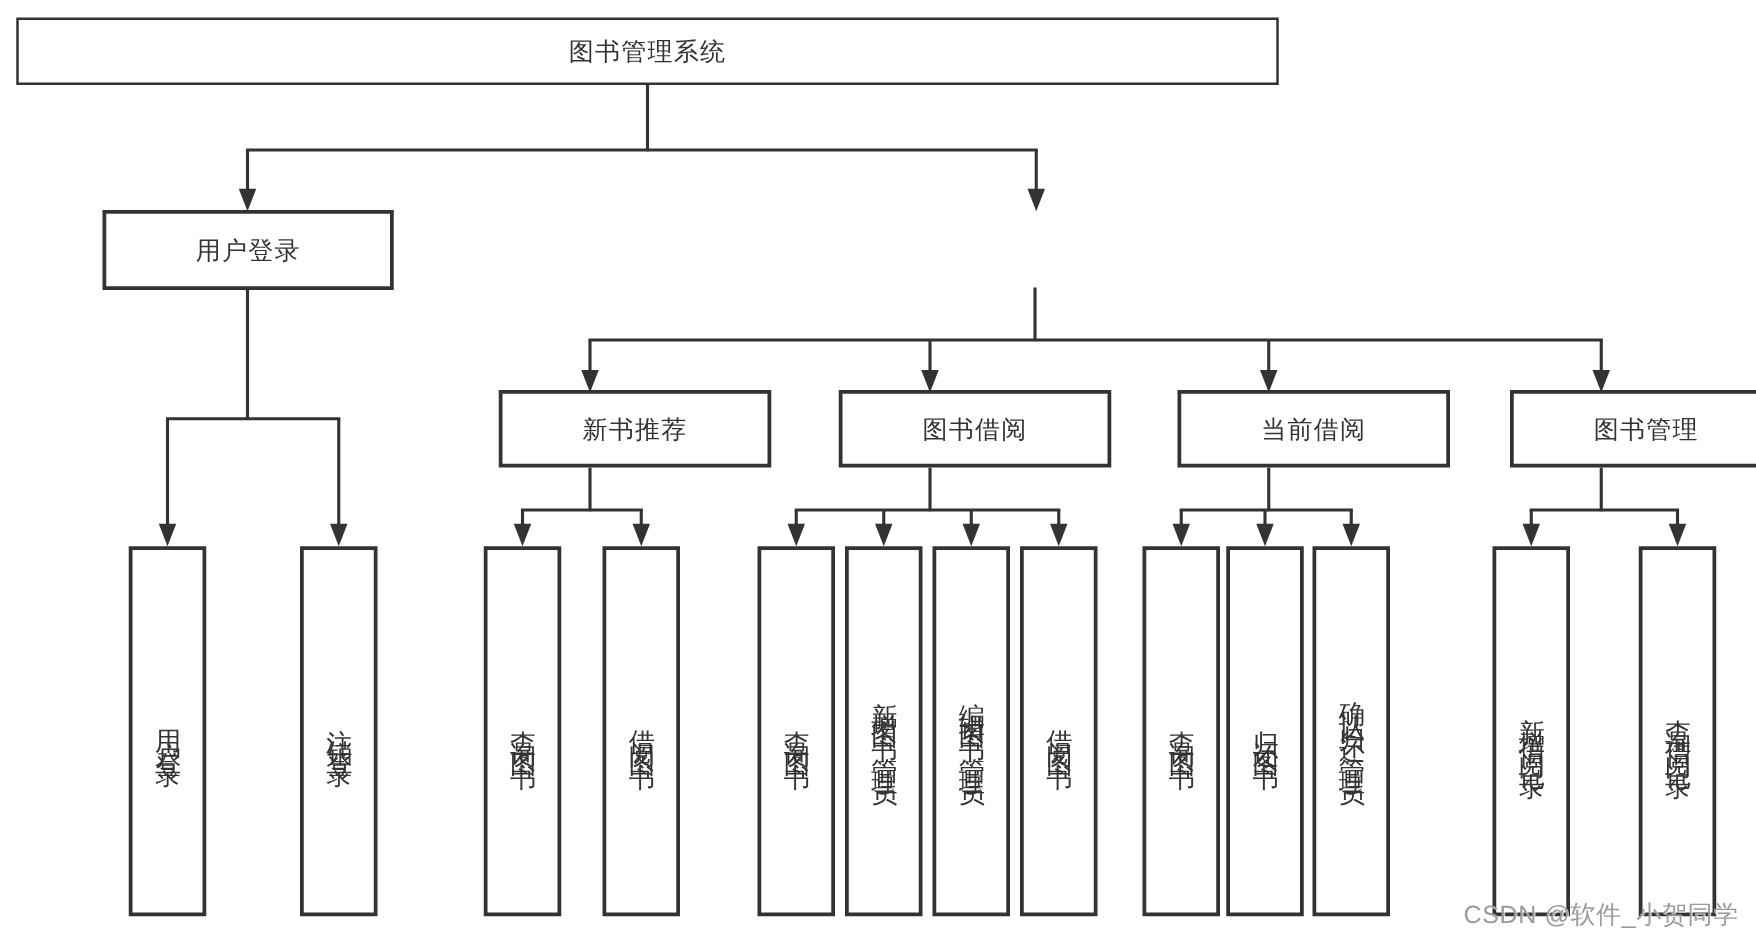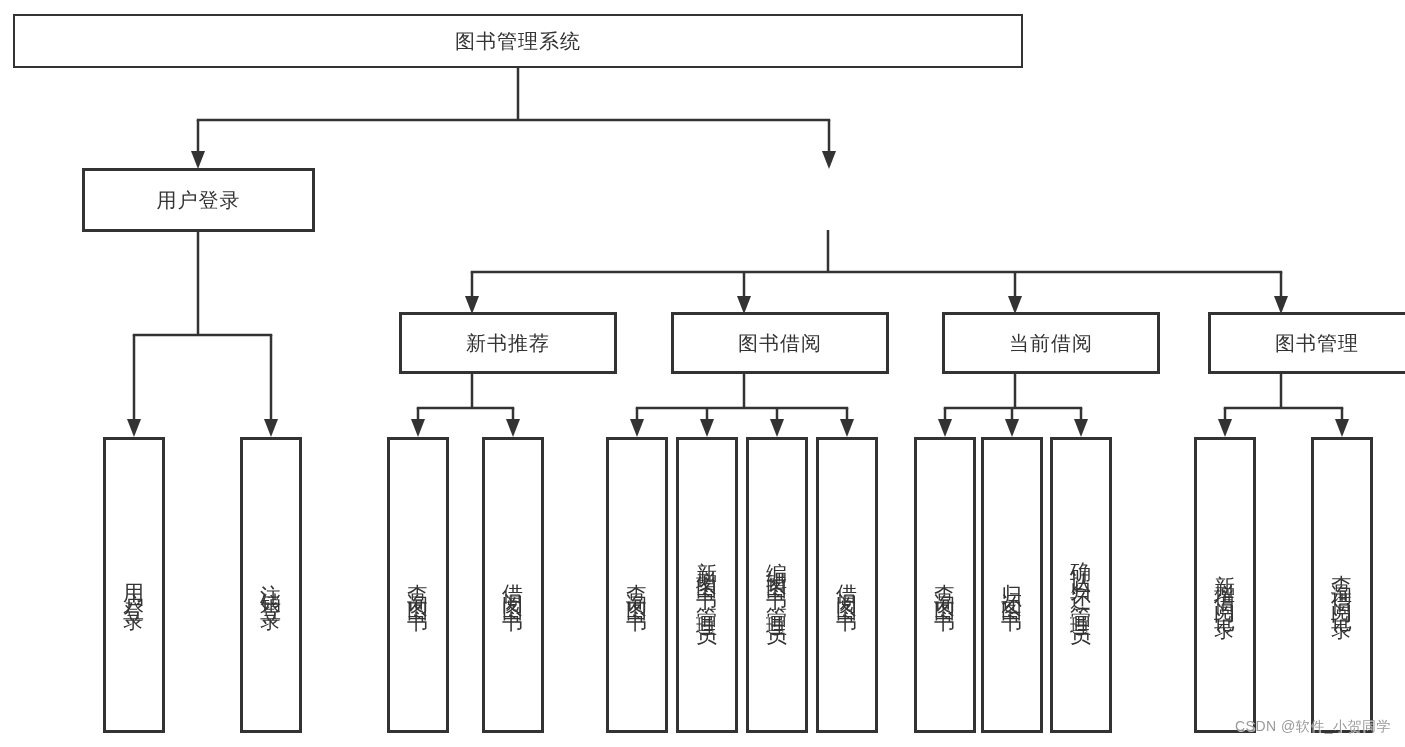--- a/index.html
+++ b/index.html
@@ -37,21 +37,21 @@
     text-orientation: mixed;
     font-size: 21px;
     letter-spacing: 9px;
     line-height: 1;
     white-space: nowrap;
   }
   .watermark {
     position: absolute;
     right: 14px;
     top: 718px;
-    font-size: 14px;
+    font-size: 20px;
     color: var(--watermark, #9a9a9a);
     letter-spacing: 0.5px;
     white-space: nowrap;
     z-index: 5;
     text-shadow: 1px 1px 0 rgba(255,255,255,0.7);
   }
 </style>
 </head>
 <body>
 

